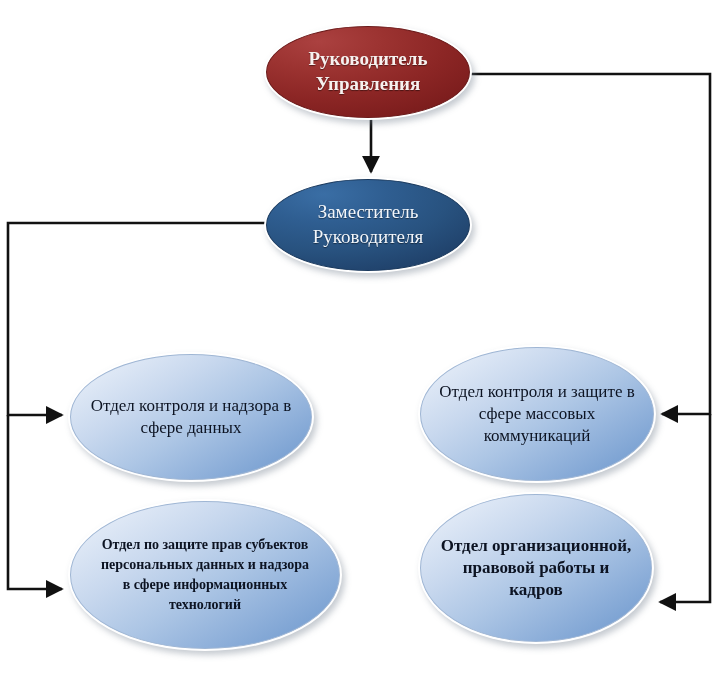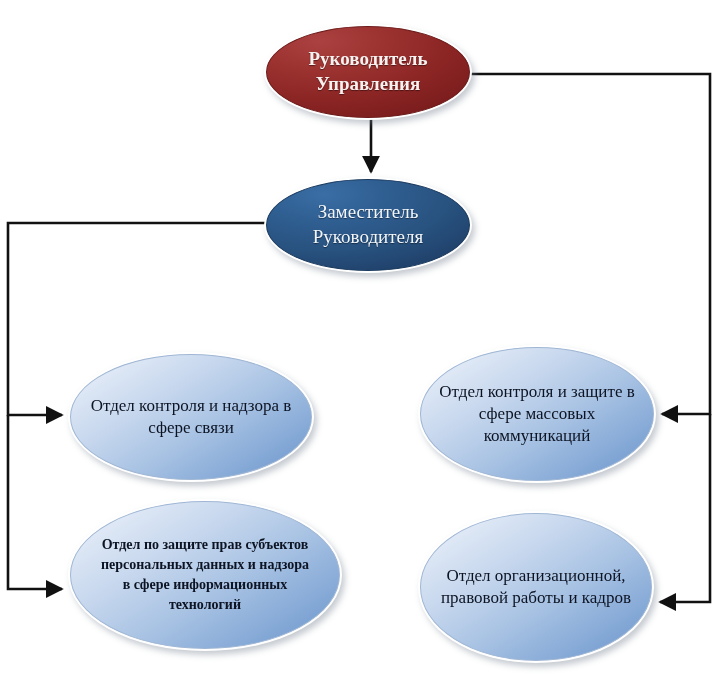--- a/index.html
+++ b/index.html
@@ -104,21 +104,21 @@
     font-weight: bold;
     width: 80%;
     line-height: 1.42;
   }
   
   #node-head        { left: 264px; top: 24px;  width: 208px; height: 96px; }
   #node-deputy      { left: 264px; top: 177px; width: 208px; height: 96px; }
   #node-comms       { left: 68px;  top: 352px; width: 246px; height: 130px; }
   #node-mass-comms  { left: 418px; top: 345px; width: 238px; height: 138px; }
   #node-personal    { left: 68px;  top: 499px; width: 274px; height: 152px; }
-  #node-org         { left: 418px; top: 511px; width: 236px; height: 152px; }
+  #node-org         { left: 418px; top: 492px; width: 236px; height: 152px; font-weight: bold; }
 </style>
 </head>
 <body>
 
 <div id="canvas">
 
   <svg id="connectors" viewBox="0 0 720 686" width="720" height="686" xmlns="http://www.w3.org/2000/svg">
     <defs>
       <marker id="arrow-down" viewBox="0 0 12 12" refX="6" refY="10" markerWidth="9" markerHeight="9" orient="auto-start-reverse">
         <path d="M 6 12 L 0 0 L 12 0 Z" fill="#111111" transform="rotate(180 6 6)"></path>
@@ -156,21 +156,21 @@
   </div>
 
   <div id="node-deputy" class="node-shell">
     <div class="node-face face-navy">
       <span class="node-label">Заместитель Руководителя</span>
     </div>
   </div>
 
   <div id="node-comms" class="node-shell">
     <div class="node-face face-lightblue">
-      <span class="node-label">Отдел контроля и надзора в сфере связи</span>
+      <span class="node-label">Отдел контроля и надзора в сфере данных</span>
     </div>
   </div>
 
   <div id="node-mass-comms" class="node-shell">
     <div class="node-face face-lightblue">
       <span class="node-label">Отдел контроля и защите в сфере массовых коммуникаций</span>
     </div>
   </div>
 
   <div id="node-personal" class="node-shell">

